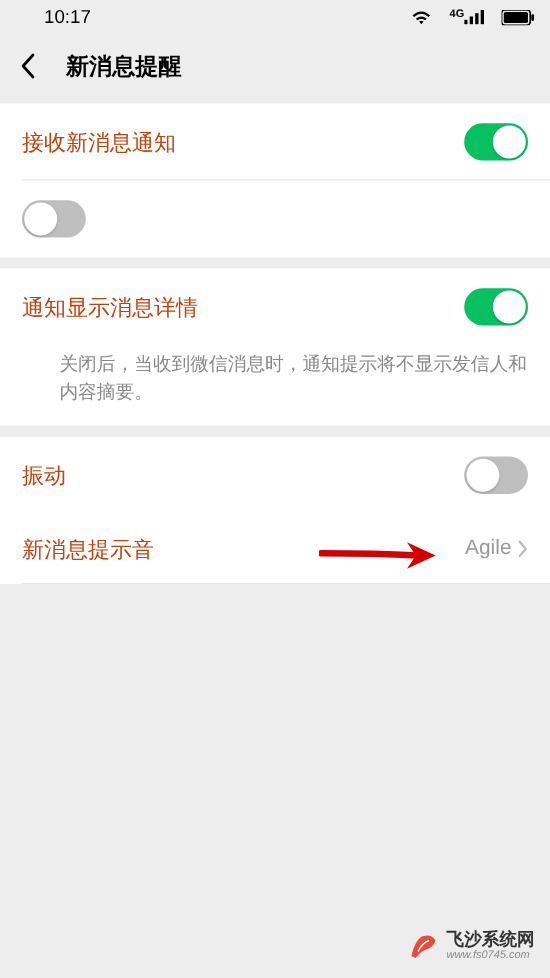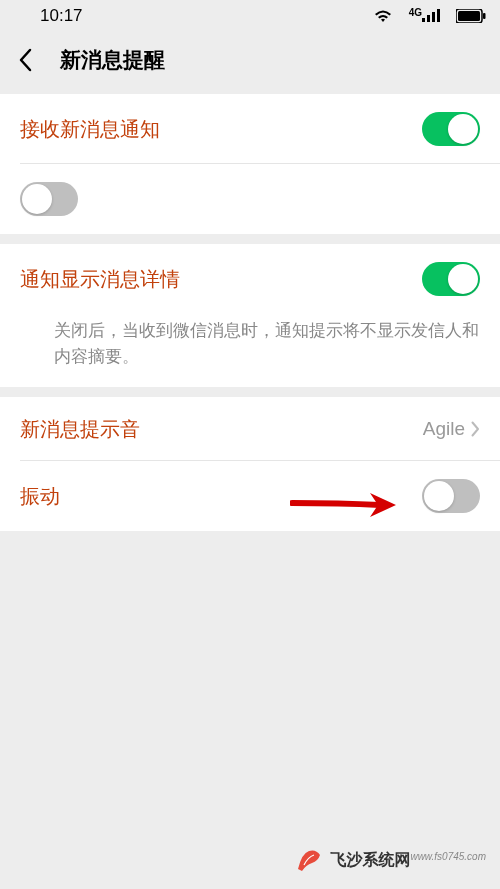--- a/index.html
+++ b/index.html
@@ -146,21 +146,21 @@
       align-items: center;
       gap: 6px;
       z-index: 20;
     }
     .watermark-logo {
       width: 30px;
       height: 30px;
     }
     .watermark-text {
       display: flex;
-      flex-direction: row;
+      flex-direction: column;
       line-height: 1.1;
     }
     .watermark-main {
       font-size: 16px;
       font-weight: 600;
       color: #333;
     }
     .watermark-sub {
       font-size: 10px;
       color: #888;
@@ -229,36 +229,36 @@
     <span class="row-label">通知显示消息详情</span>
     <div class="toggle toggle-on">
       <div class="toggle-knob"></div>
     </div>
   </div>
   <div class="description">关闭后，当收到微信消息时，通知提示将不显示发信人和内容摘要。</div>
 </div>
 
 <div class="section">
   <div class="row">
+    <span class="row-label">振动</span>
+    <div class="toggle toggle-off">
+      <div class="toggle-knob"></div>
+    </div>
+  </div>
+  <div class="row">
     <span class="row-label">新消息提示音</span>
     <span class="row-value">
       <span>Agile</span>
       <span class="chevron-right">
         <svg width="9" height="16" viewBox="0 0 9 16">
             <path d="M1.5 1.5 L7 8 L1.5 14.5" stroke="#bbb" stroke-width="2" fill="none" stroke-linecap="round" stroke-linejoin="round"></path>
           </svg>
       </span>
     </span>
     <div class="row-divider"></div>
-  </div>
-  <div class="row">
-    <span class="row-label">振动</span>
-    <div class="toggle toggle-off">
-      <div class="toggle-knob"></div>
-    </div>
   </div>
 </div>
 
 <div class="arrow">
   <svg width="110" height="40" viewBox="0 0 110 40">
     <path d="M2 18 Q50 18 90 20" stroke="#d40000" stroke-width="6" fill="none" stroke-linecap="round"></path>
     <path d="M80 8 L106 20 L80 32 L88 20 Z" fill="#d40000"></path>
   </svg>
 </div>
 

